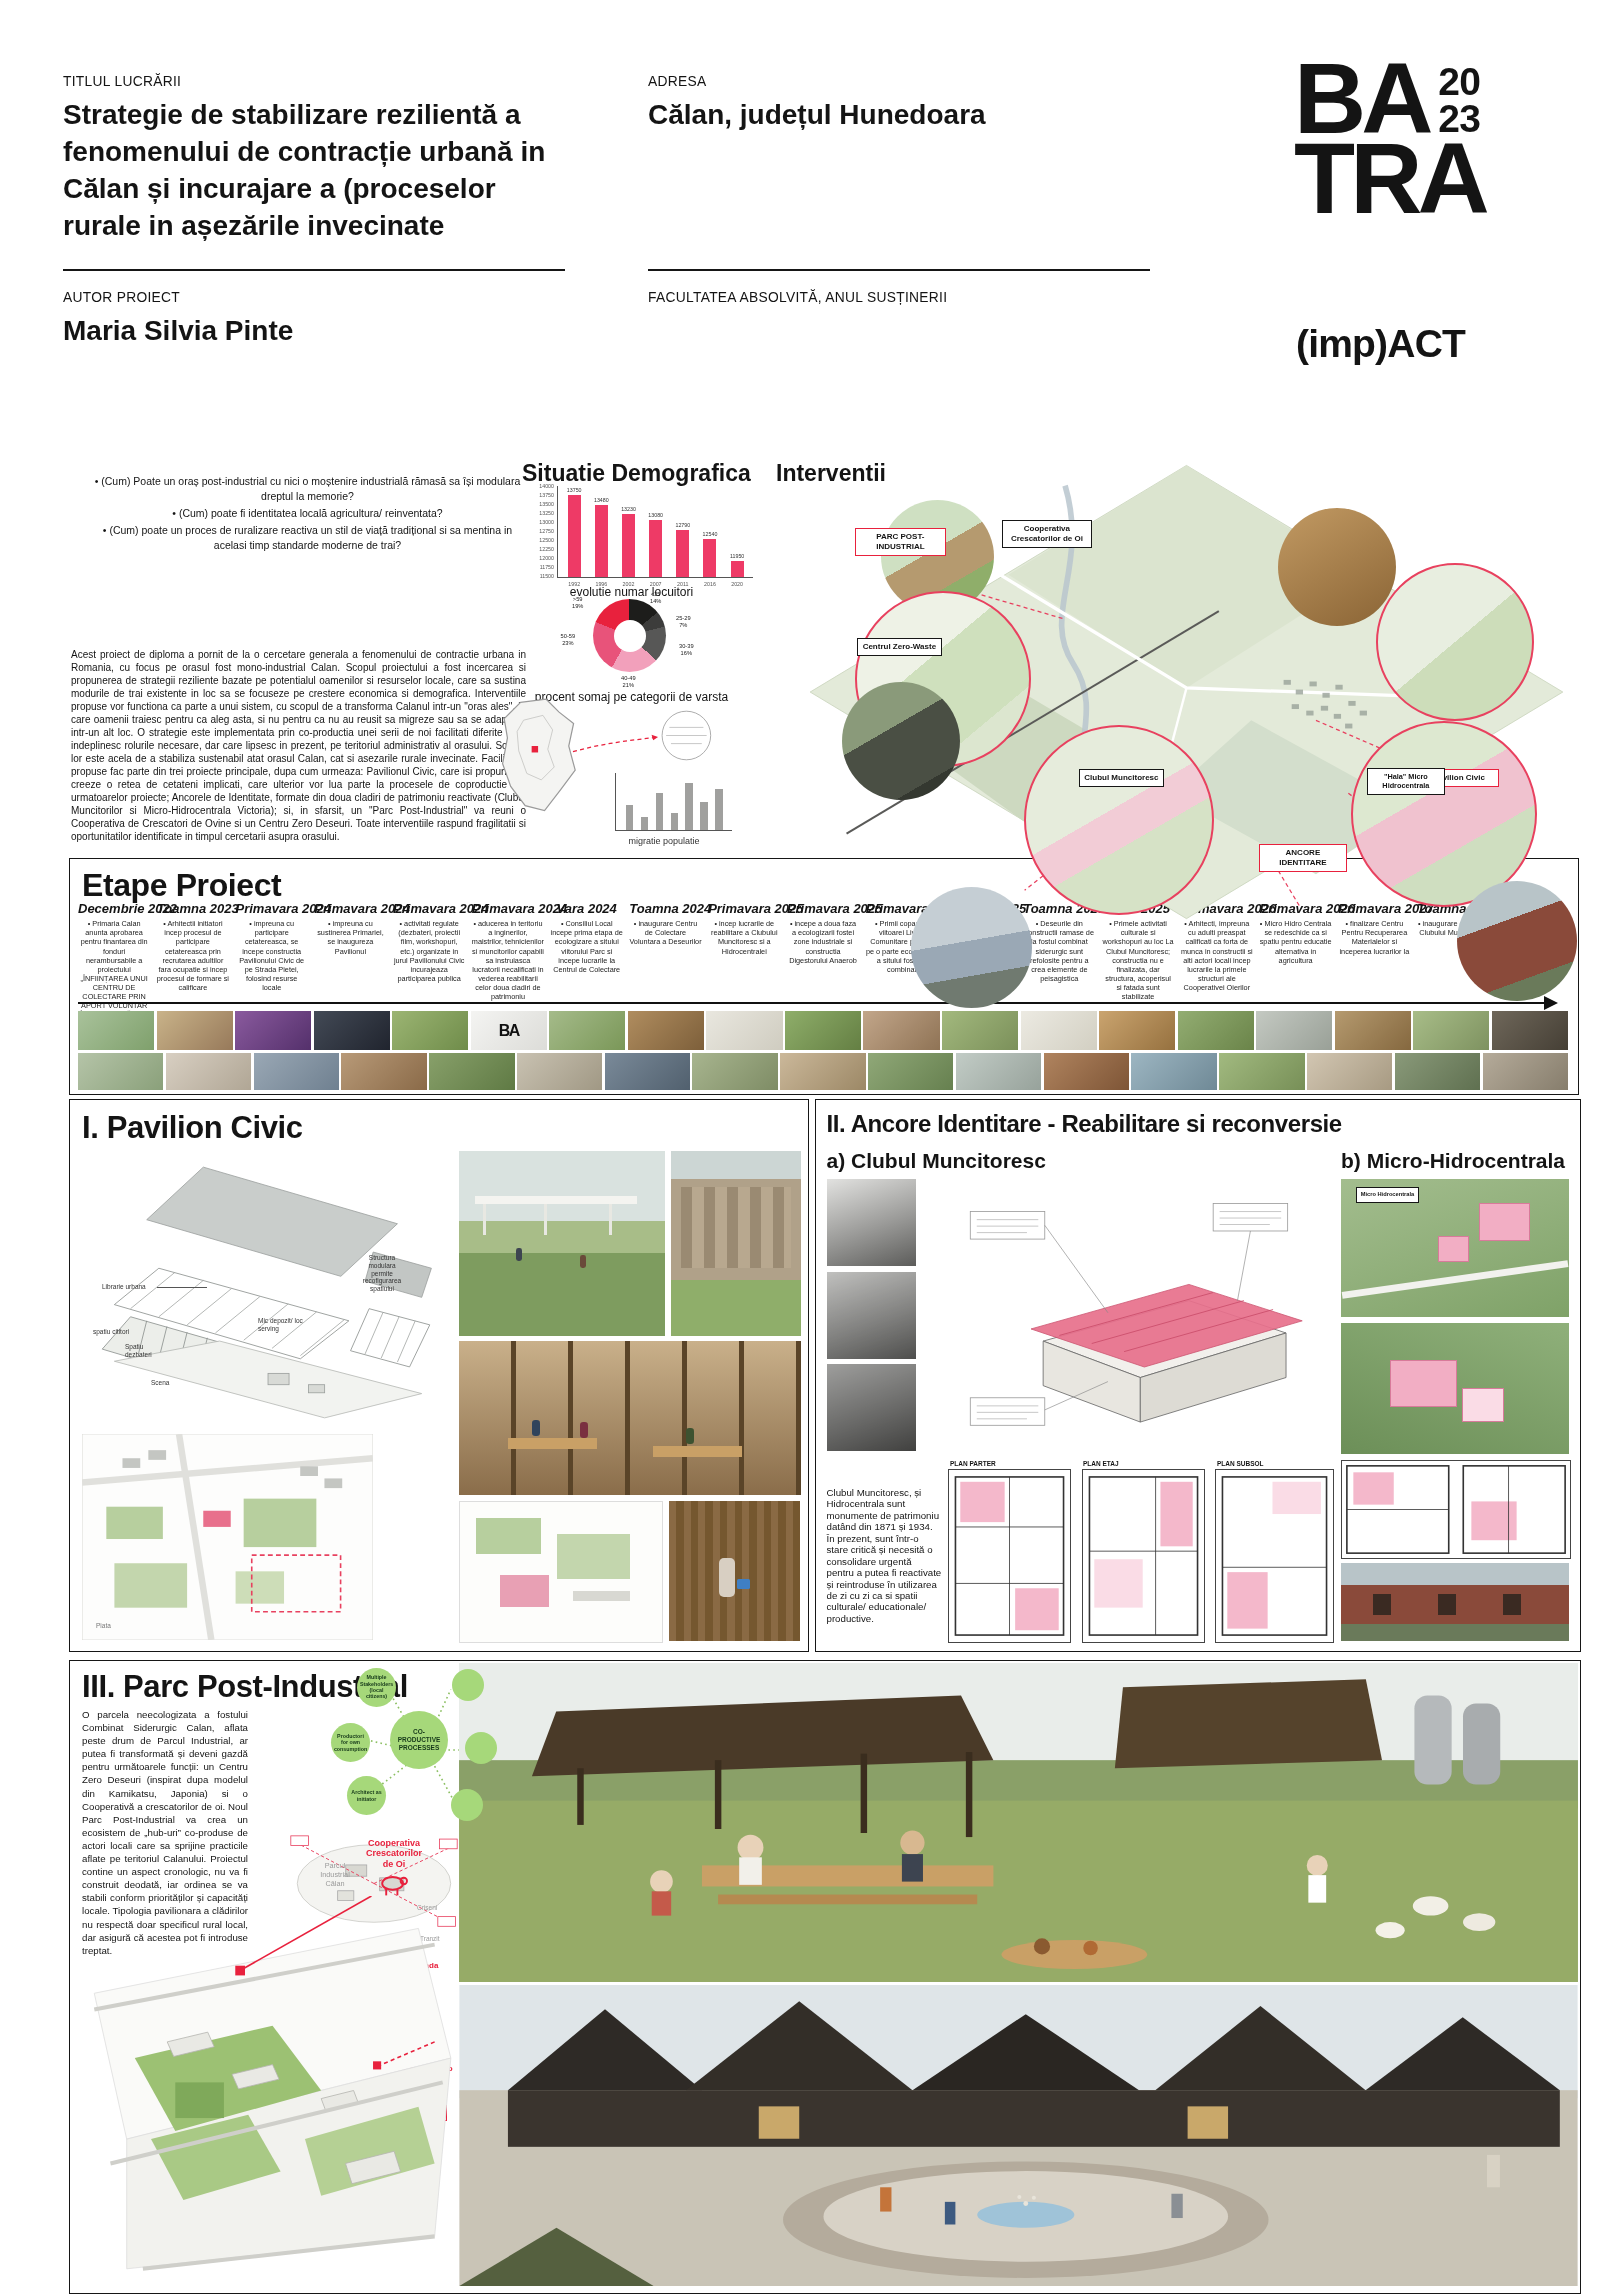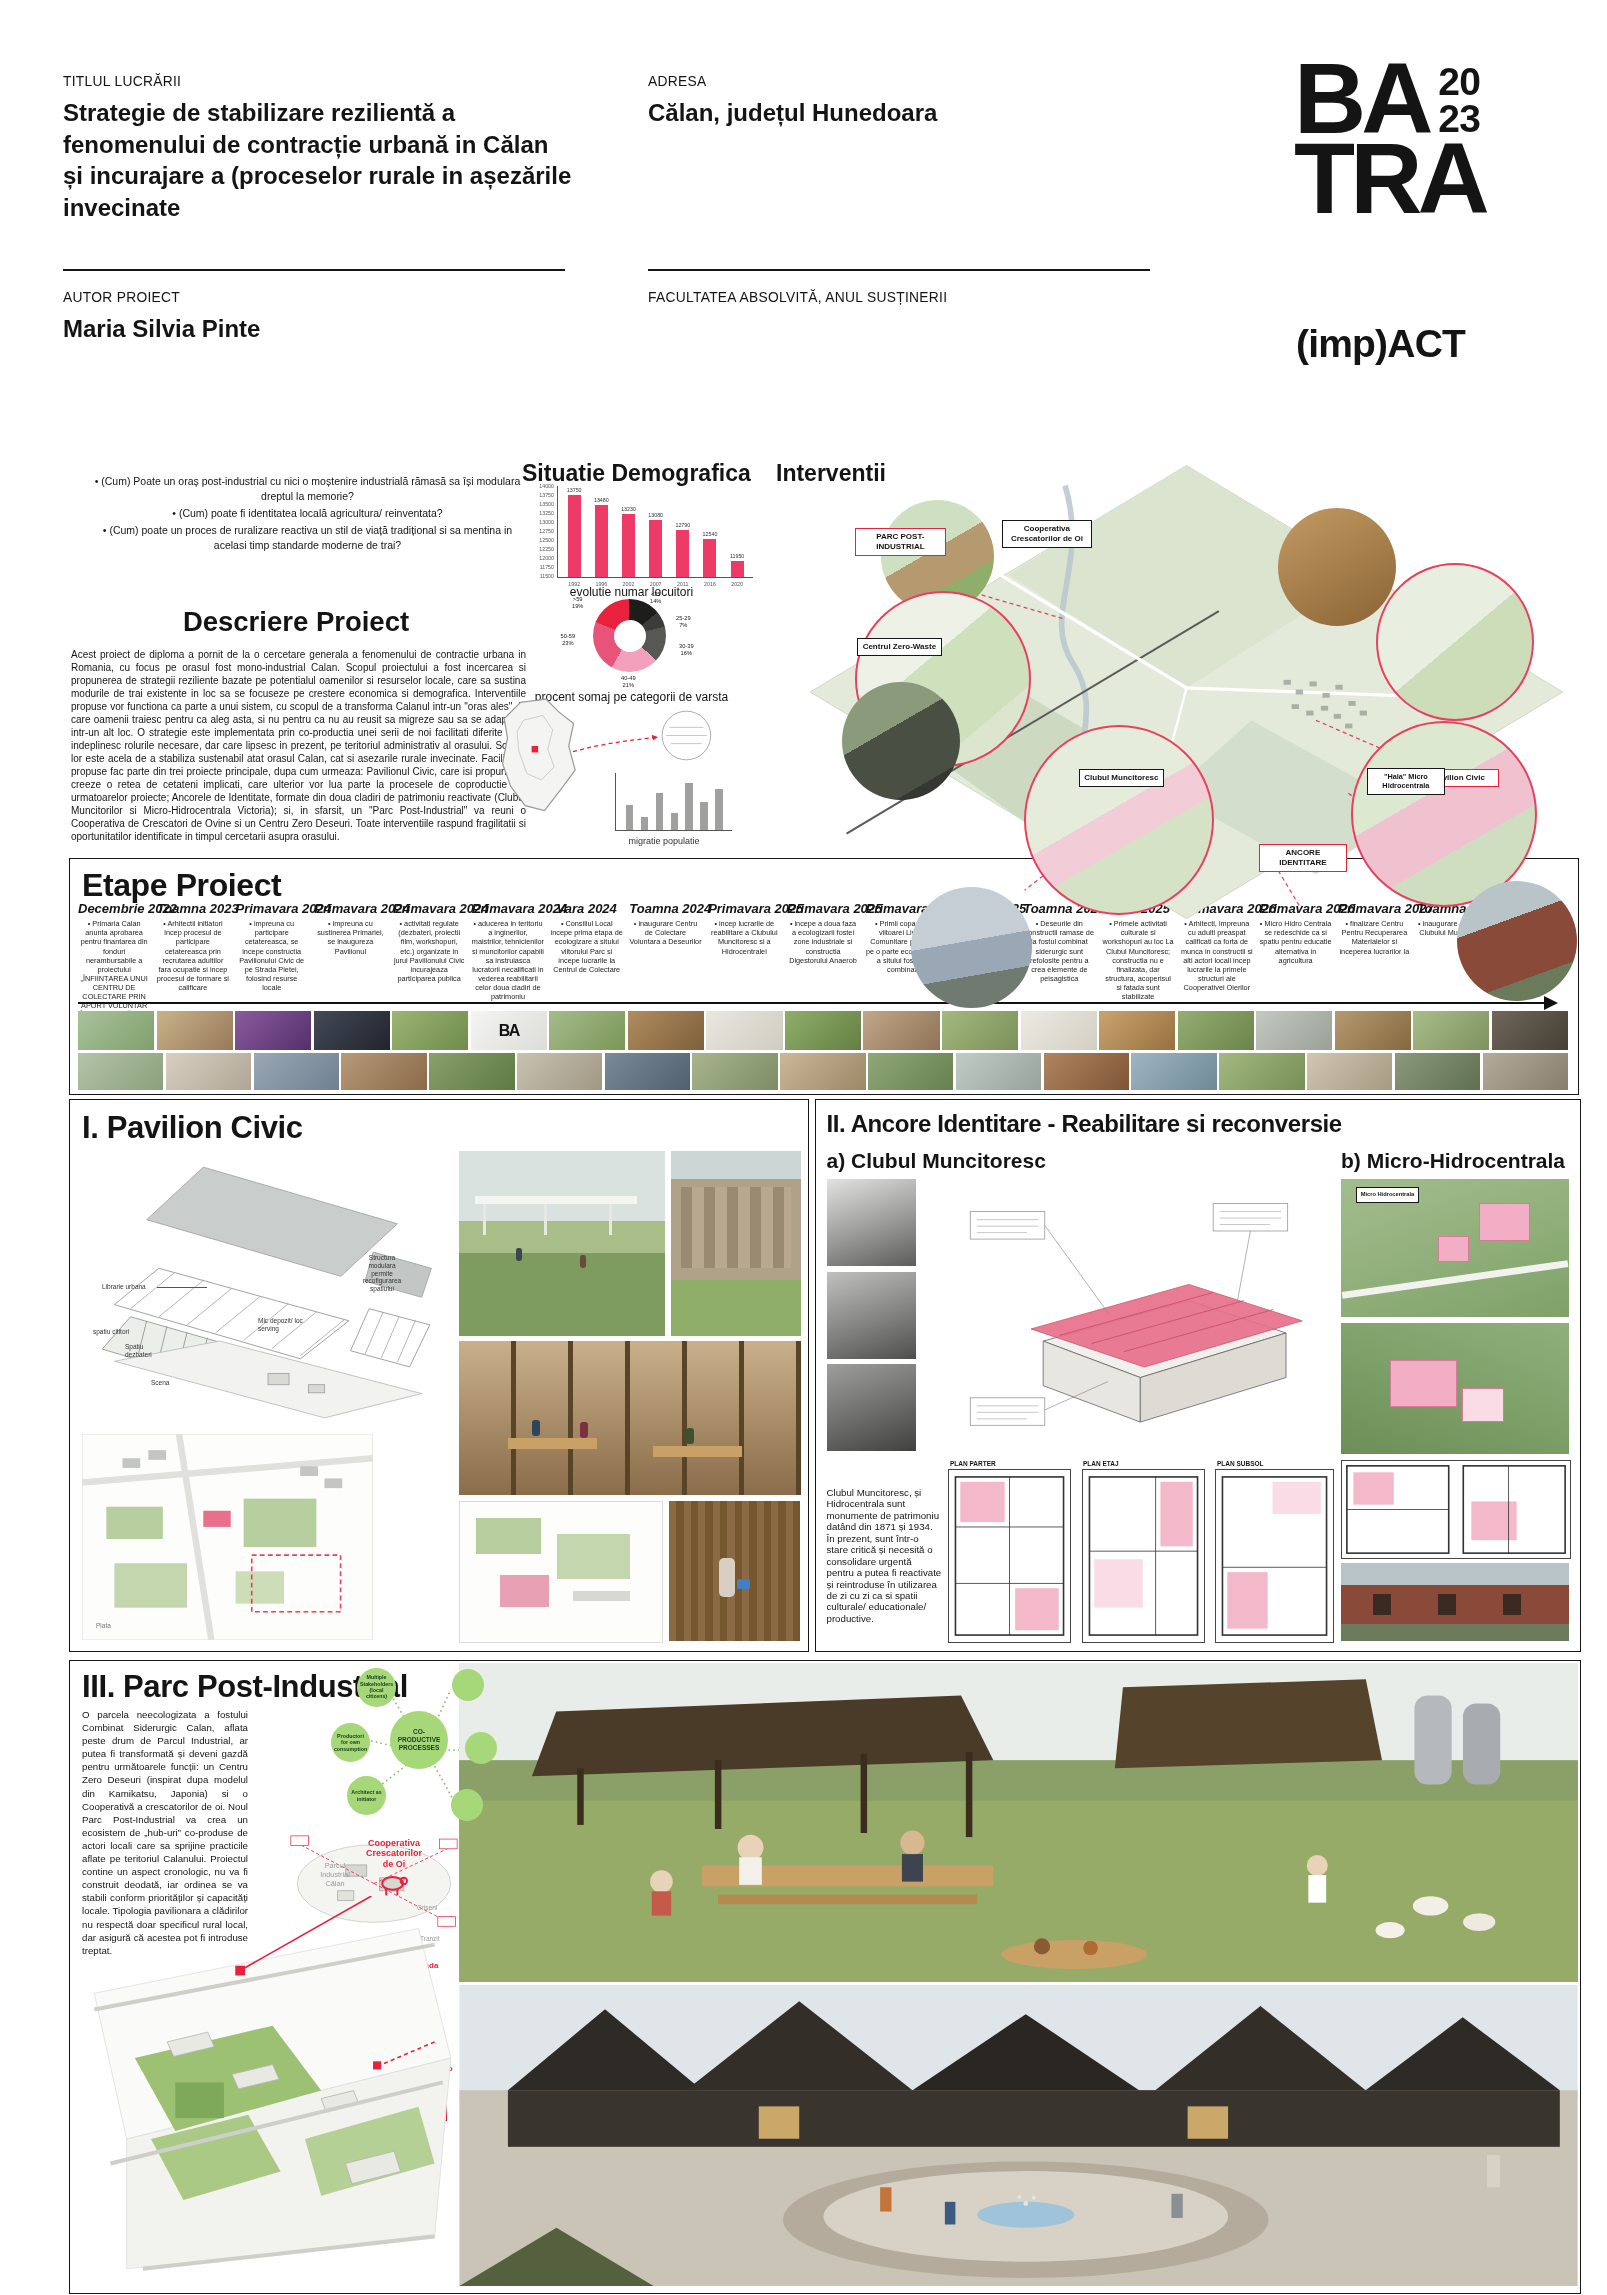--- a/index.html
+++ b/index.html
@@ -1,20 +1,20 @@
 <!DOCTYPE html>
 <html style="font-size:13px"><head>
 <meta charset="utf-8">
 <style>
   body{margin:0;background:#9a9a9a}
   .poster{position:relative;width:1607px;height:2295px;background:#fff;
     font-family:"Liberation Sans",sans-serif;color:#141414;overflow:hidden}
   .abs{position:absolute}
   .tag{font-size:13.8px;letter-spacing:0.3px}
-  .h-big{font-weight:bold;font-size:24px;line-height:1.32}
+  .h-big{font-weight:bold;font-size:28px;line-height:1.32}
   .rule{position:absolute;height:1.6px;background:#161616}
   
   .logo{font-weight:900;letter-spacing:-4.9px;line-height:.8;font-size:100px}
   .l-row{display:flex;align-items:flex-start}
   .l-yr{display:flex;flex-direction:column;align-items:flex-end;font-size:39px;
     letter-spacing:-0.8px;line-height:.95;margin-left:9.7px;font-weight:800;padding-top:4.9px}
   .impact{font-weight:800;font-size:39px;letter-spacing:-0.8px}
   
   .questions{font-size:10.5px;line-height:1.45;text-align:center}
   .questions p{margin:0 0 1.6px}
@@ -108,21 +108,20 @@
     <div>TRA</div>
   </div>
   <div class="abs impact" style="left:1296px;top:322px">(imp)ACT</div>
 
   <div class="abs questions" style="left:93px;top:474px;width:429px">
 
   <p>• (Cum) Poate un oraș post-industrial cu nici o moștenire industrială rămasă sa își modulara dreptul la memorie?</p>
       <p>• (Cum) poate fi identitatea locală agricultura/ reinventata?</p>
       <p>• (Cum) poate un proces de ruralizare reactiva un stil de viață tradițional si sa mentina in acelasi timp standarde moderne de trai?</p>
     </div>
-  <div class="abs descr-title" style="left:65px;top:606px;width:462px">Descriere Proiect</div>
   <div class="abs descr" style="left:71px;top:648px;width:455px">Acest proiect de diploma a pornit de la o cercetare generala a fenomenului de contractie urbana in Romania, cu focus pe orasul fost mono-industrial Calan. Scopul proiectului a fost incercarea si propunerea de strategii reziliente bazate pe potentialul oamenilor si resurselor locale, care sa sustina modurile de trai existente in loc sa se focuseze pe crestere economica si demografica. Interventiile propuse vor functiona ca parte a unui sistem, cu scopul de a transforma Calanul intr-un "oras ales", in care oamenii traiesc pentru ca aleg asta, si nu pentru ca nu au reusit sa migreze sau sa se adapteze intr-un alt loc. O strategie este implementata prin co-productia unei serii de noi facilitati diferite care indeplinesc rolurile necesare, dar care lipsesc in prezent, pe teritoriul administrativ al orasului. Scopul lor este acela de a stabiliza sustenabil atat orasul Calan, cat si asezarile rurale invecinate. Facilitatile propuse fac parte din trei proiecte principale, dupa cum urmeaza: Pavilionul Civic, care isi propune sa creeze o retea de cetateni implicati, care ulterior vor lua parte la procesele de coproductie ale urmatoarelor proiecte; Ancorele de Identitate, formate din doua cladiri de patrimoniu reactivate (Clubul Muncitorilor si Micro-Hidrocentrala Victoria); si, in sfarsit, un "Parc Post-Industrial" va reuni o Cooperativa de Crescatori de Ovine si un Centru Zero Deseuri. Toate interventiile raspund fragilitatii si oportunitatilor identificate in timpul cercetarii asupra orasului.</div>
 
   <div class="abs" style="left:522px;top:460px;width:219px;text-align:center;font-weight:bold;font-size:23px;white-space:nowrap">Situatie Demografica</div>
   <div class="abs yticks" style="left:525px;top:483px;width:29px;height:96px">
 
   <span>14000</span>
       <span>13750</span>
       <span>13500</span>
       <span>13250</span>
       <span>13000</span>

